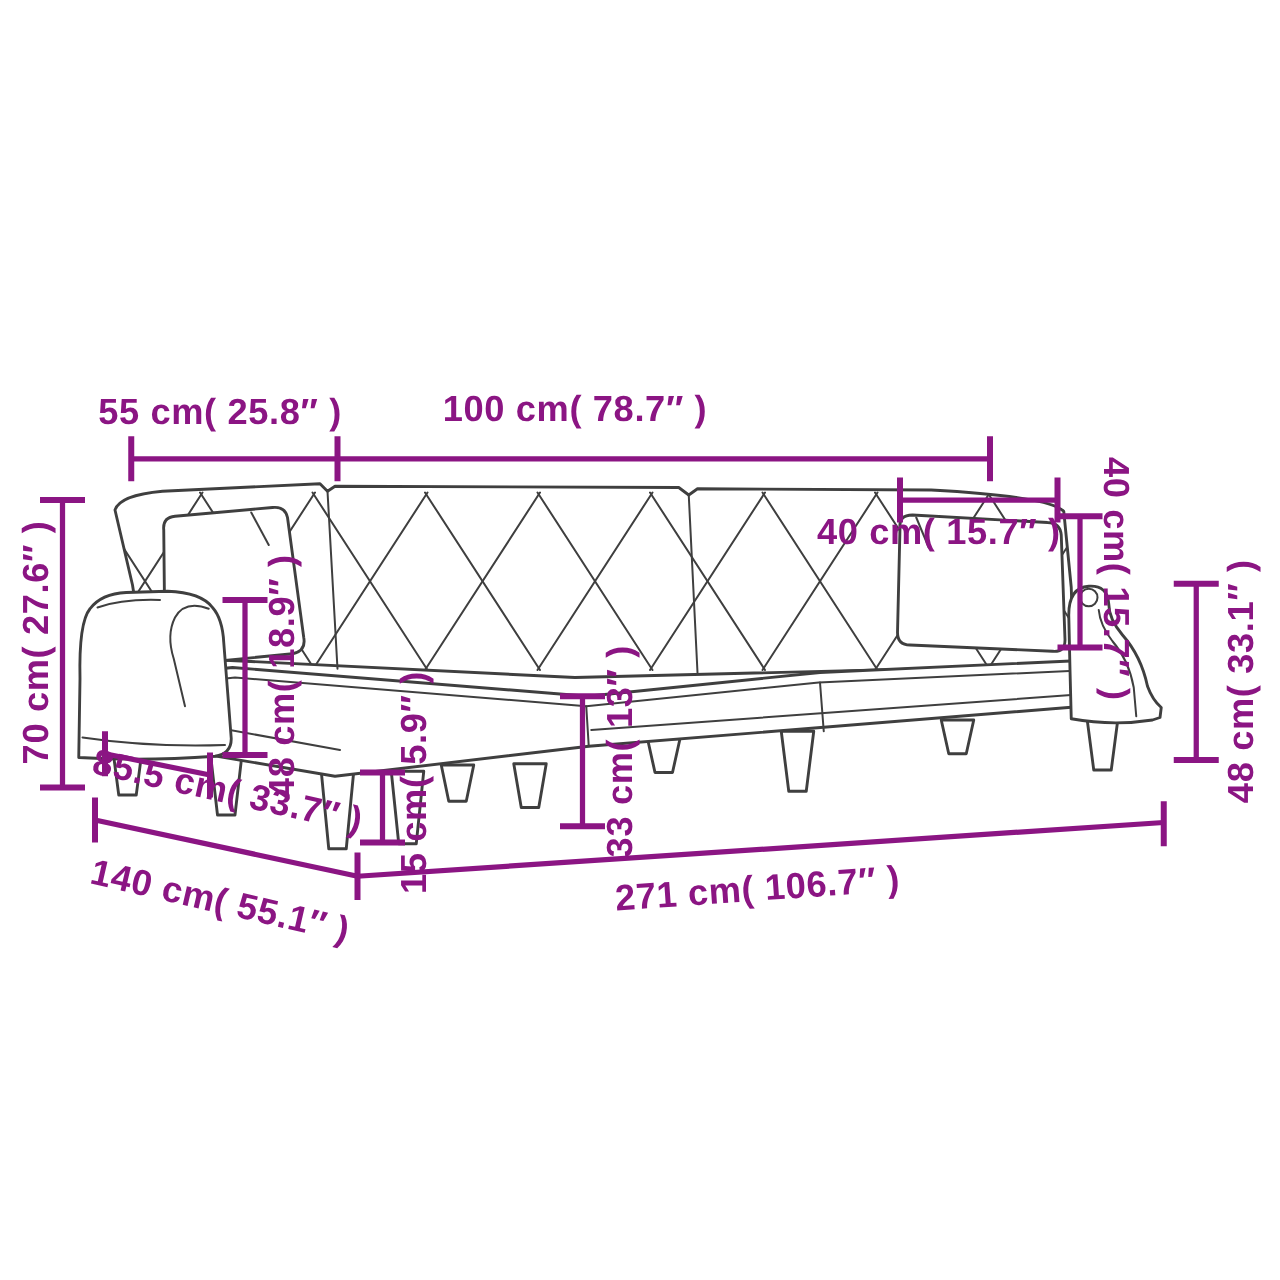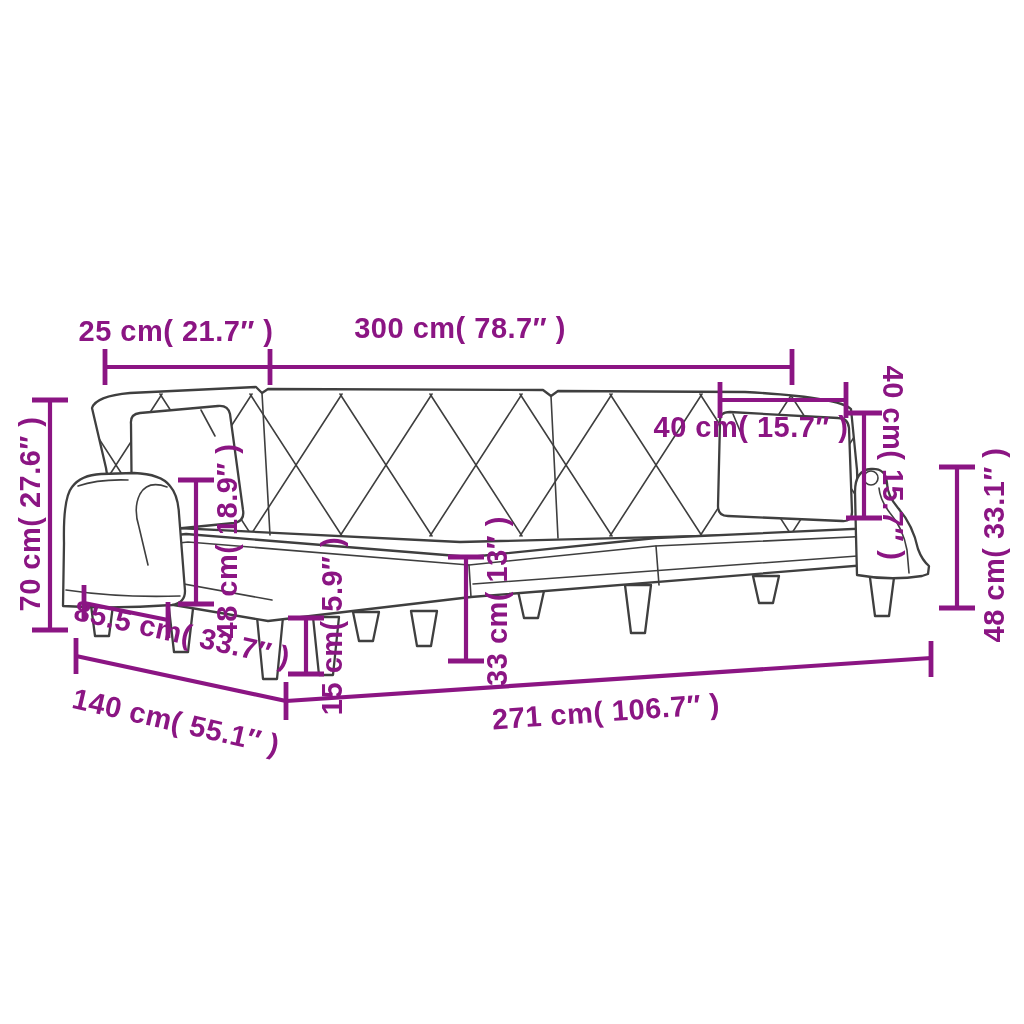--- a/index.html
+++ b/index.html
@@ -157,23 +157,23 @@
         <line class="tick" x1="286" y1="682" x2="286" y2="720"></line>
       </g>
 
       <g>
         <line class="dim" x1="286" y1="701" x2="931" y2="658"></line>
         <line class="tick" x1="931" y1="641" x2="931" y2="677"></line>
       </g>
     </g>
   </svg>
 
-  <div class="dim-label" style="left:176px;top:331px;transform:translate(-50%,-50%);">25 cm( 21.7″ )</div>
+  <div class="dim-label" style="left:176px;top:331px;transform:translate(-50%,-50%);">55 cm( 25.8″ )</div>
 
-  <div class="dim-label" style="left:460px;top:328px;transform:translate(-50%,-50%);">300 cm( 78.7″ )</div>
+  <div class="dim-label" style="left:460px;top:328px;transform:translate(-50%,-50%);">100 cm( 78.7″ )</div>
 
   <div class="dim-label" style="left:30px;top:514px;transform:translate(-50%,-50%) rotate(-90deg);">70 cm( 27.6″ )</div>
 
   <div class="dim-label" style="left:227px;top:541px;transform:translate(-50%,-50%) rotate(-90deg);">48 cm( 18.9″ )</div>
 
   <div class="dim-label" style="left:332px;top:626px;transform:translate(-50%,-50%) rotate(-90deg);">15 cm( 5.9″ )</div>
 
   <div class="dim-label" style="left:497px;top:601px;transform:translate(-50%,-50%) rotate(-90deg);">33 cm( 13″ )</div>
 
   <div class="dim-label" style="left:751px;top:427px;transform:translate(-50%,-50%);">40 cm( 15.7″ )</div>

